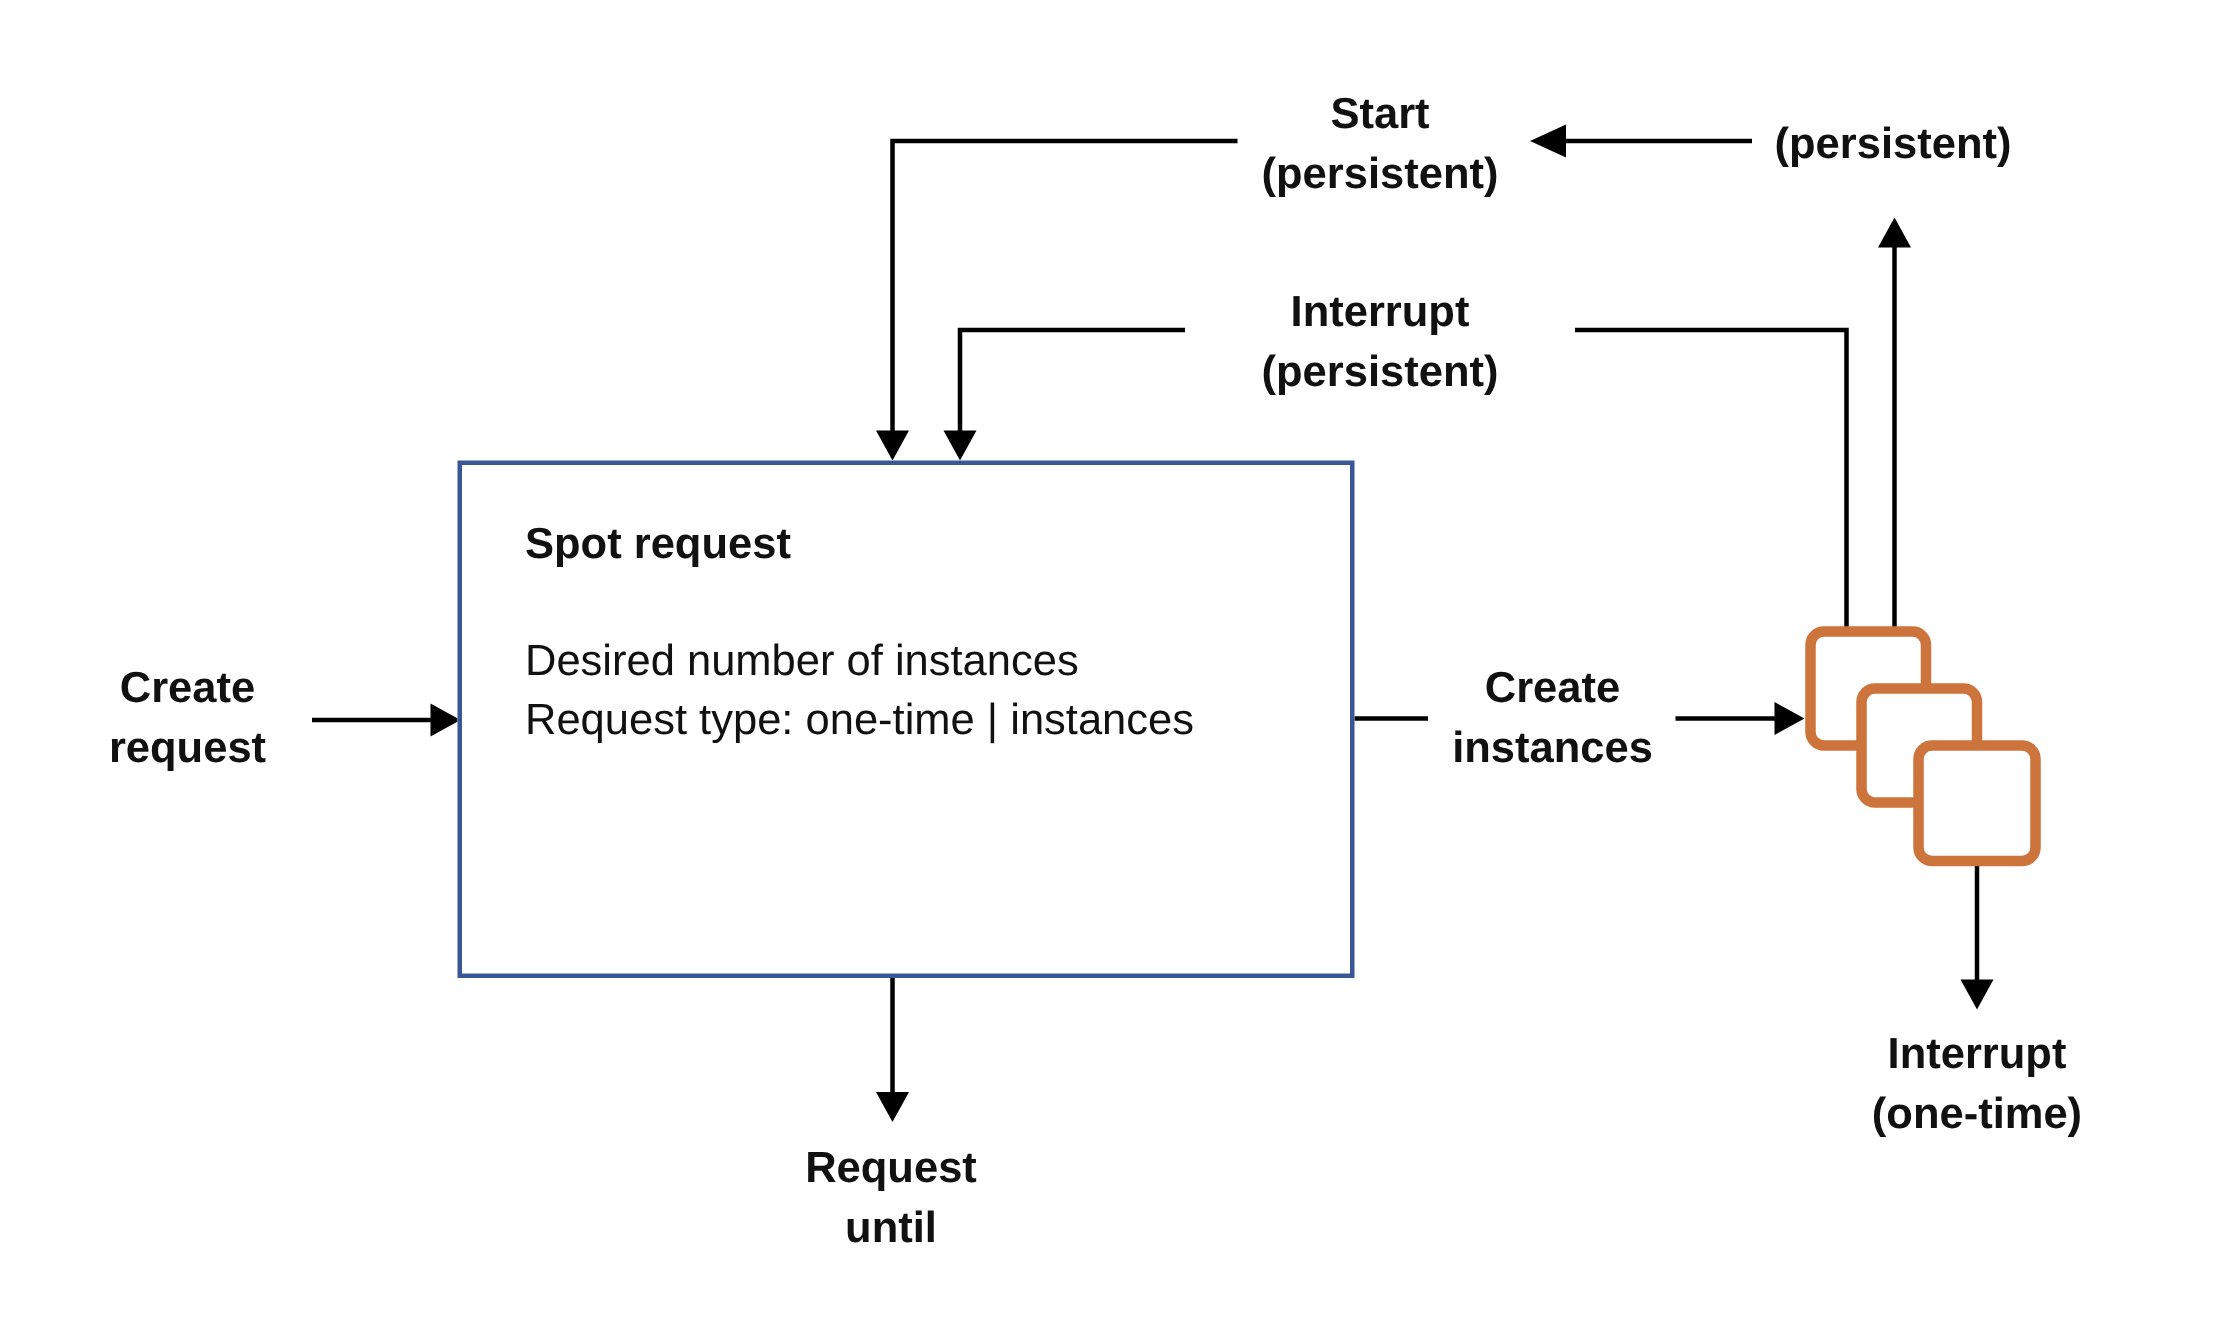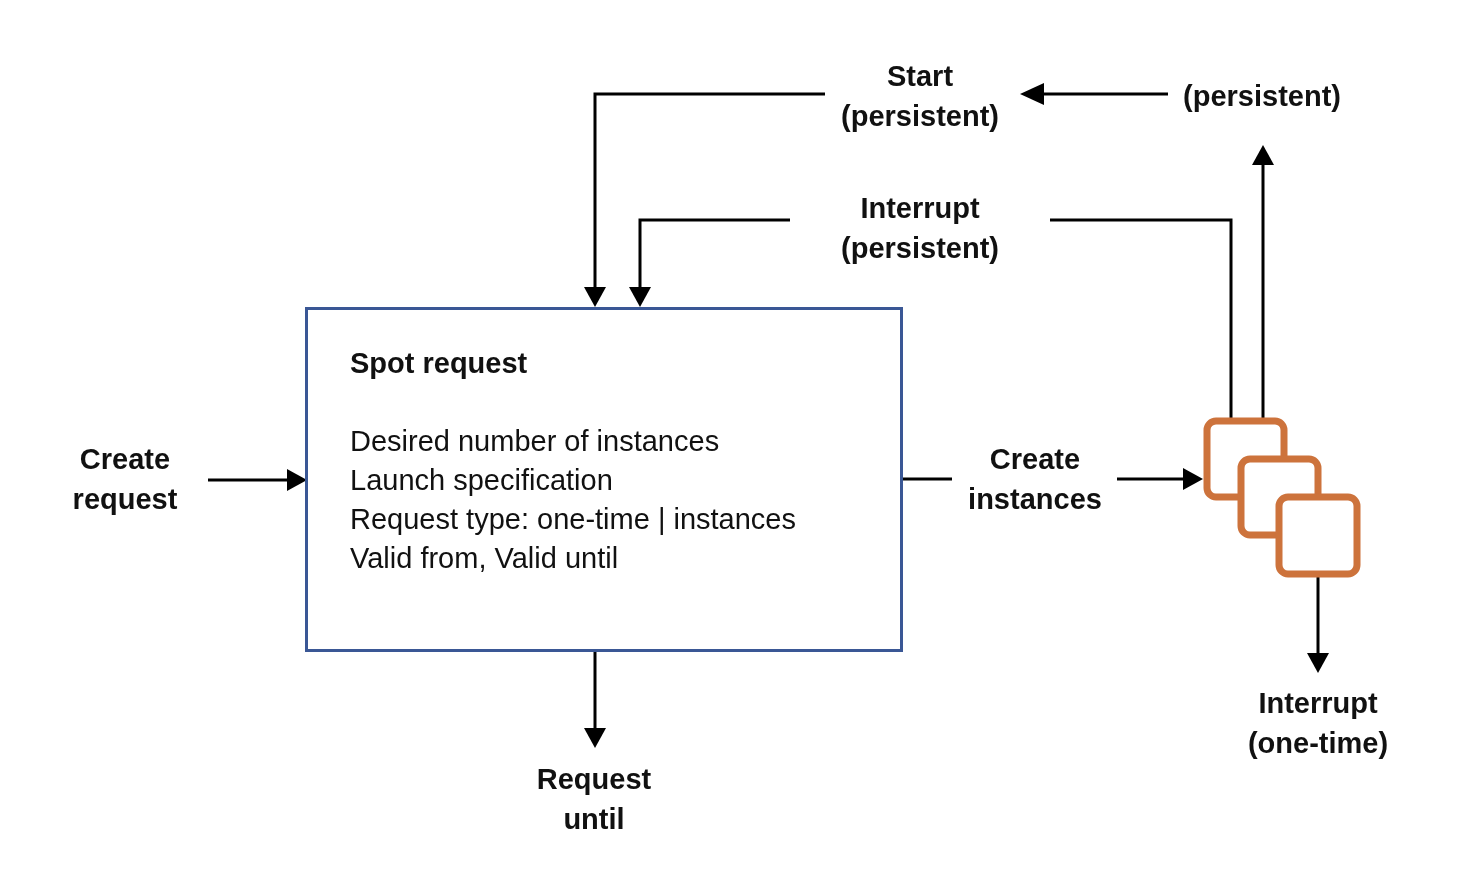--- a/index.html
+++ b/index.html
@@ -135,23 +135,21 @@
     <g>
       <rect class="instance-square" x="1207" y="421" width="77" height="76" rx="9"></rect>
       <rect class="instance-square" x="1241" y="459" width="77" height="76" rx="9"></rect>
       <rect class="instance-square" x="1279" y="497" width="78" height="77" rx="9"></rect>
     </g>
   </svg>
 
   <div id="spot-request-box">
     <div class="box-title">Spot request</div>
     <div class="box-line">Desired number of instances</div>
-    <div class="box-line">Launch specification</div>
     <div class="box-line">Request type: one-time | instances</div>
-    <div class="box-line">Valid from, Valid until</div>
   </div>
 
   <div class="node-label" style="left:125px; top:479px;">
     <span>Create</span>
     <span>request</span>
   </div>
 
   <div class="node-label" style="left:920px; top:96px;">
     <span>Start</span>
     <span>(persistent)</span>

